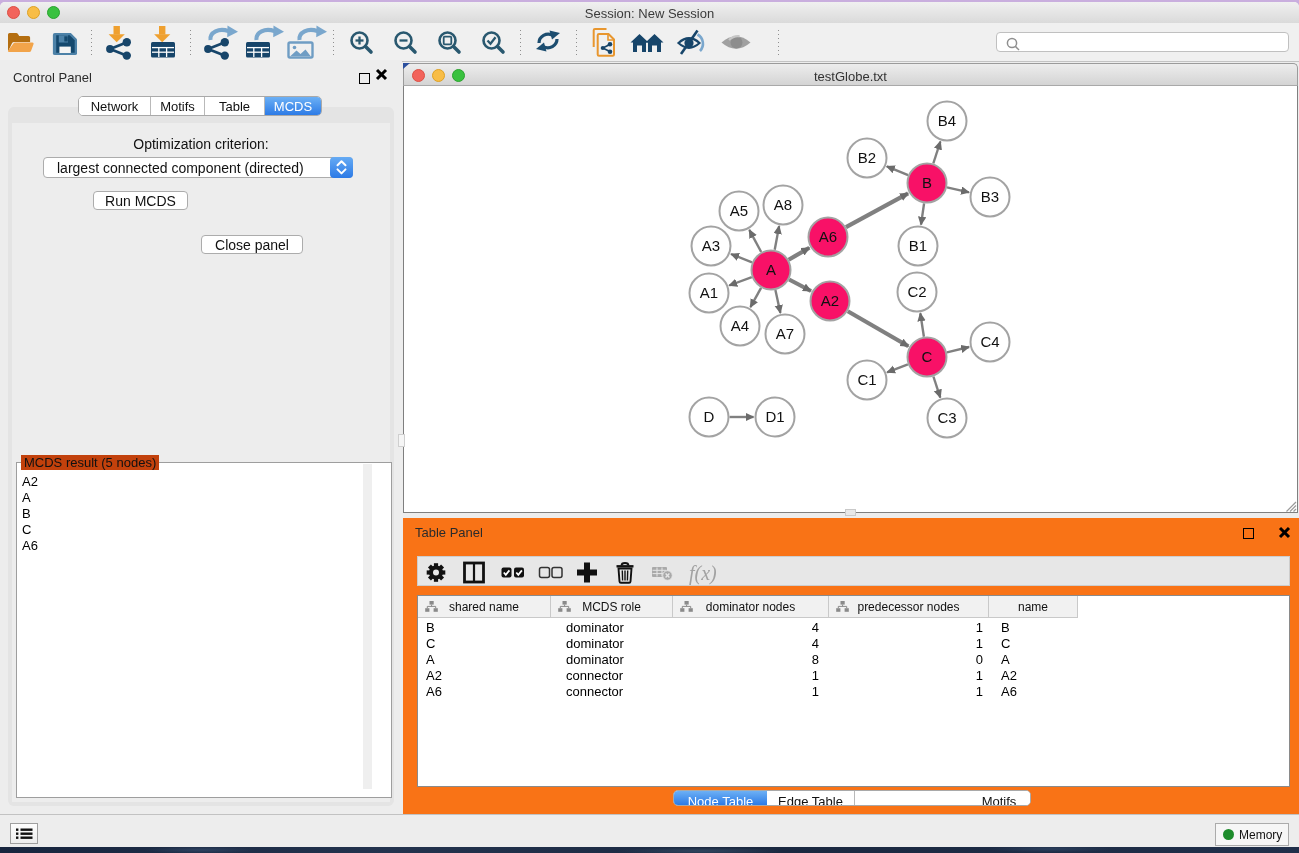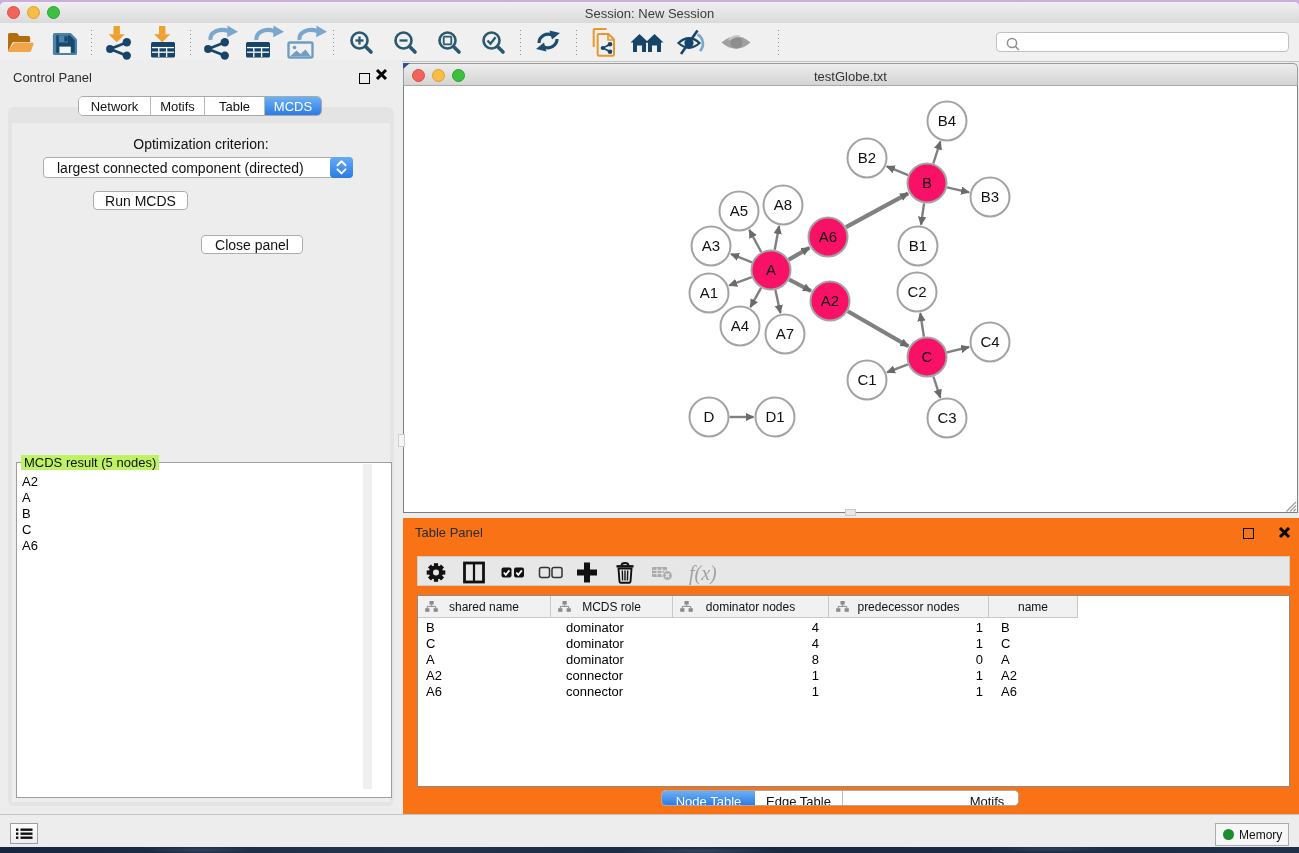--- a/index.html
+++ b/index.html
@@ -43,21 +43,21 @@
   #combo{position:absolute;left:43px;top:97px;width:310px;height:21px;background:#fff;
      border:1px solid #acacac;border-radius:4px;box-sizing:border-box;}
   #combo .ct{position:absolute;left:13px;top:2px;font-size:14px;color:#111;}
   #combo .cap{position:absolute;right:-1px;top:-1px;width:23px;height:21px;border-radius:4px;
      background:linear-gradient(#66abf4,#2c7ae6);}
   .btn{position:absolute;background:#fff;border:1px solid #acacac;border-radius:4px;
      box-sizing:border-box;font-size:14px;color:#111;text-align:center;}
   
   #grp{position:absolute;left:16px;top:402px;width:376px;height:336px;border:1px solid #9e9e9e;
      box-sizing:border-box;background:#fff;}
-  #grp .glab{position:absolute;left:4px;top:-8px;background:#bef264;padding:0 3px;
+  #grp .glab{position:absolute;left:4px;top:-8px;background:#c2410c;padding:0 3px;
      font-size:13px;color:#111;}
   #grp .items{position:absolute;left:5px;top:11px;font-size:13px;color:#000;line-height:16px;}
   #grp .track{position:absolute;right:19px;top:1px;width:9px;height:325px;background:#efefef;}
   
   #net{position:absolute;left:403px;top:63px;width:895px;height:450px;}
   #nettb{position:absolute;left:0;top:0;width:895px;height:23px;box-sizing:border-box;
     background:linear-gradient(#ededed,#d4d4d4);border:1px solid #9b9b9b;border-bottom:1px solid #a9a9a9;
     border-radius:5px 5px 0 0;}
   #nettb .t{position:absolute;top:5px;left:0;width:100%;text-align:center;font-size:13px;color:#333;}
   #netcanvas{position:absolute;left:0;top:23px;width:895px;height:427px;background:#fff;
@@ -67,21 +67,21 @@
   #tp .title{position:absolute;left:12px;top:7px;font-size:13px;color:#2b2b2b;}
   #tptb{position:absolute;left:14px;top:38px;width:873px;height:30px;background:#e7e7e7;
     border:1px solid #cdcdcd;box-sizing:border-box;}
   #tbl{position:absolute;left:14px;top:77px;width:873px;height:192px;background:#fff;
     border:1px solid #8a8a8a;box-sizing:border-box;}
   .th{position:absolute;top:0;height:22px;background:#f1f1f1;border-right:1px solid #c9c9c9;
     border-bottom:1px solid #c9c9c9;box-sizing:border-box;}
   .th span{position:absolute;top:4px;left:0;width:100%;text-align:center;font-size:12px;color:#111;}
   .td{position:absolute;font-size:13px;color:#000;height:16px;line-height:16px;}
   
-  #bottabs{left:258px;top:272px;height:16px;}
+  #bottabs{left:270px;top:272px;height:16px;}
   #bottabs .seg{line-height:21px;}
   
   #status{position:absolute;left:0;top:814px;width:1299px;height:33px;background:#ededed;
     border-top:1px solid #c2c2c2;}
   #lstbtn{position:absolute;left:10px;top:8px;width:28px;height:21px;background:linear-gradient(#fdfdfd,#ededed);
     border:1px solid #9f9f9f;box-sizing:border-box;}
   #membtn{position:absolute;right:10px;top:8px;width:74px;height:23px;background:#f6f6f6;
     border:1px solid #ababab;box-sizing:border-box;font-size:12px;color:#111;}
   #membtn .dot{position:absolute;left:7px;top:5px;width:11px;height:11px;border-radius:50%;background:#1d8c2c;}
   #membtn .mt{position:absolute;left:23px;top:4px;}

